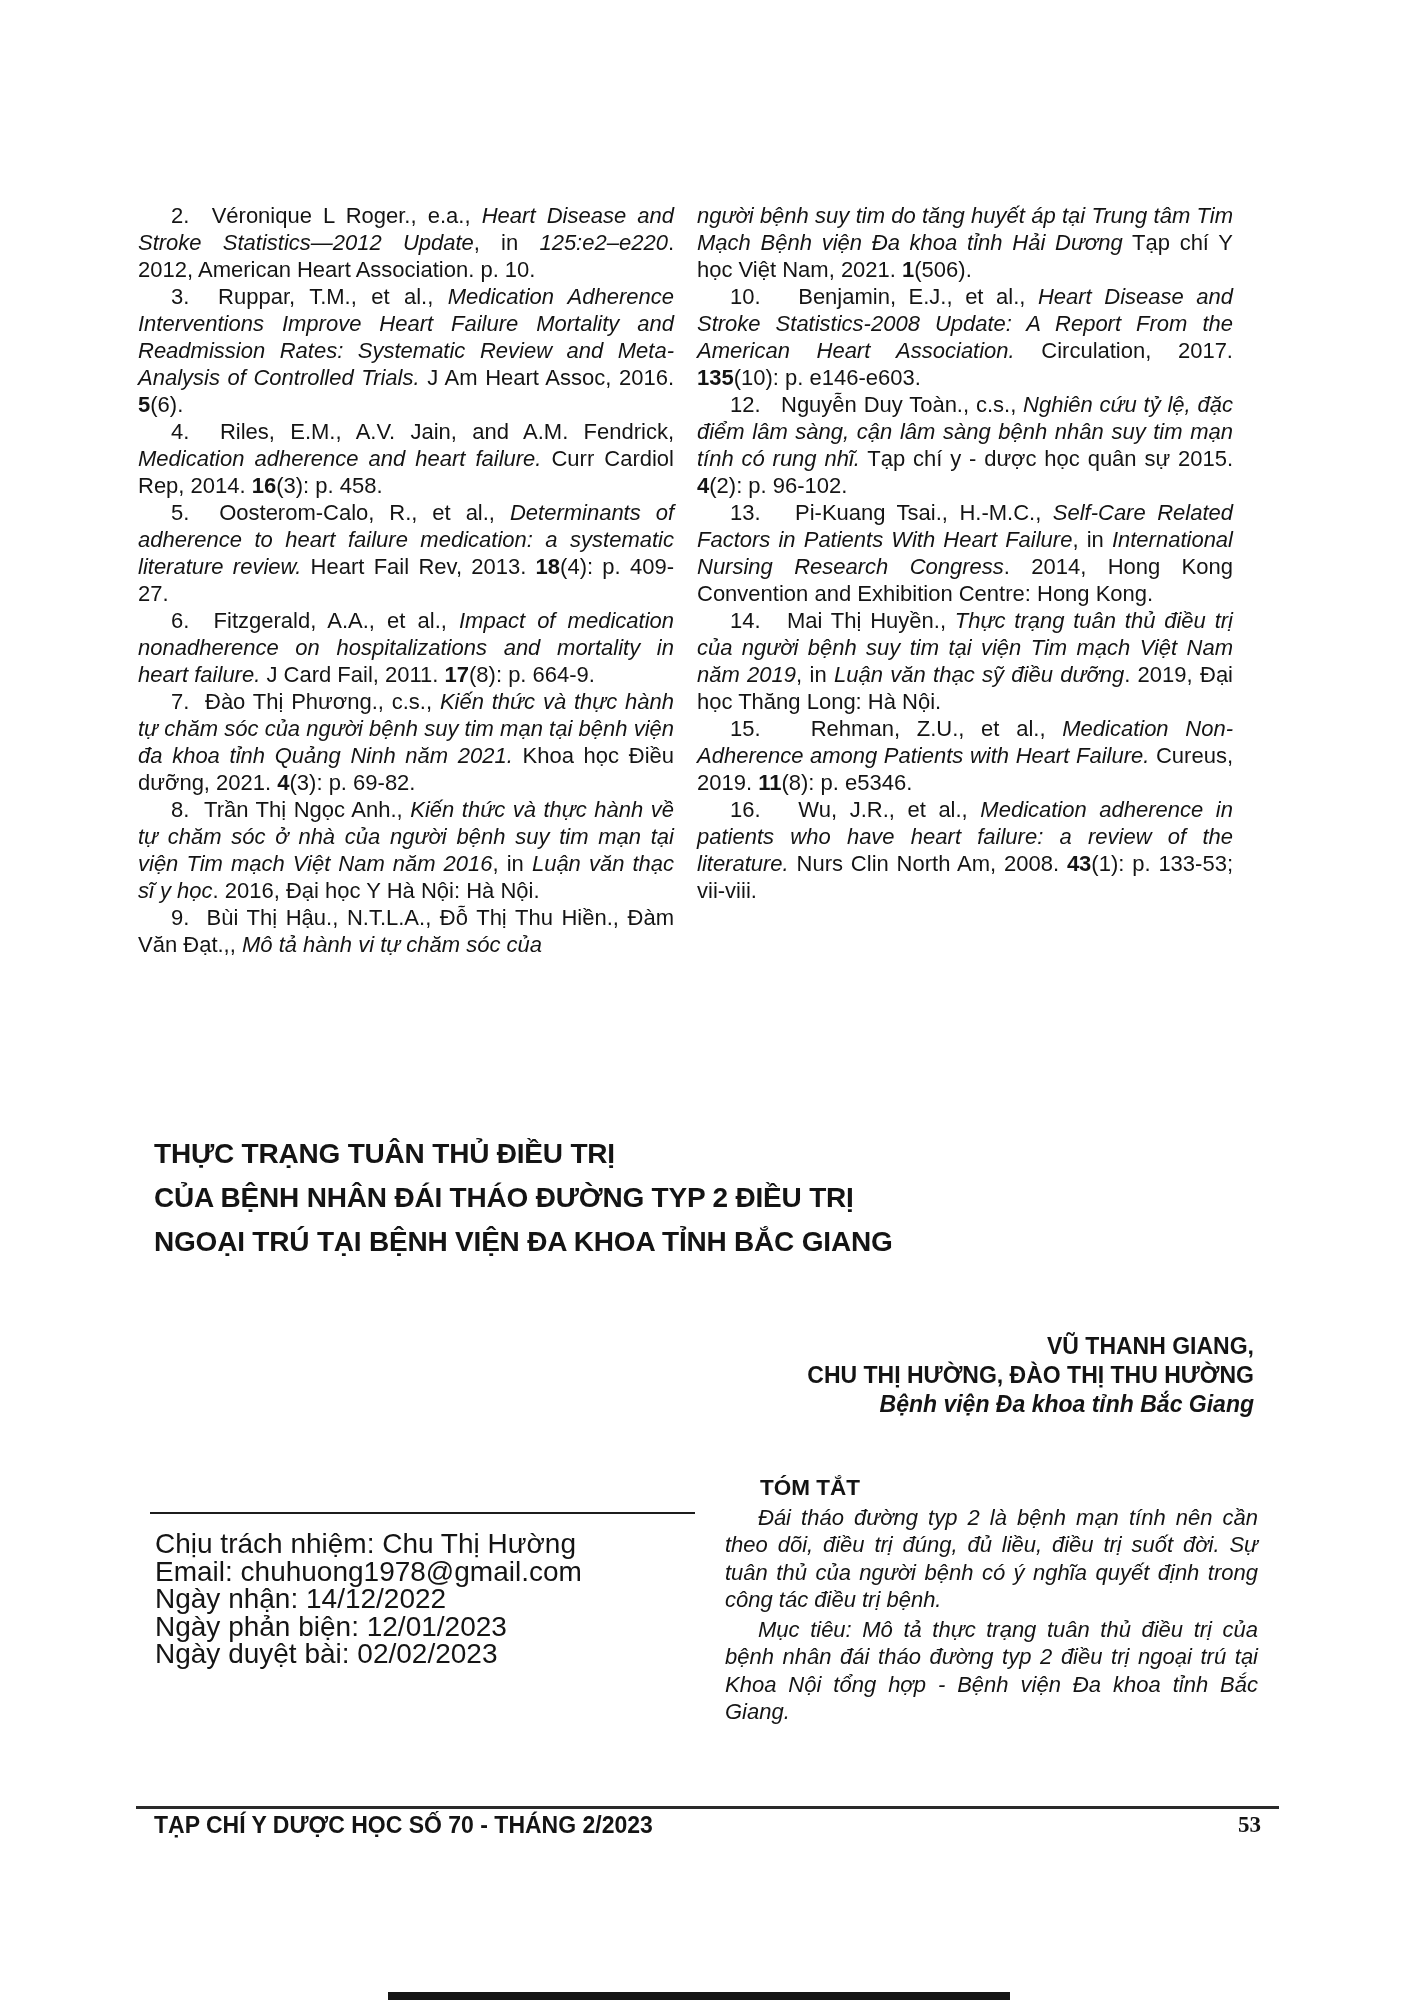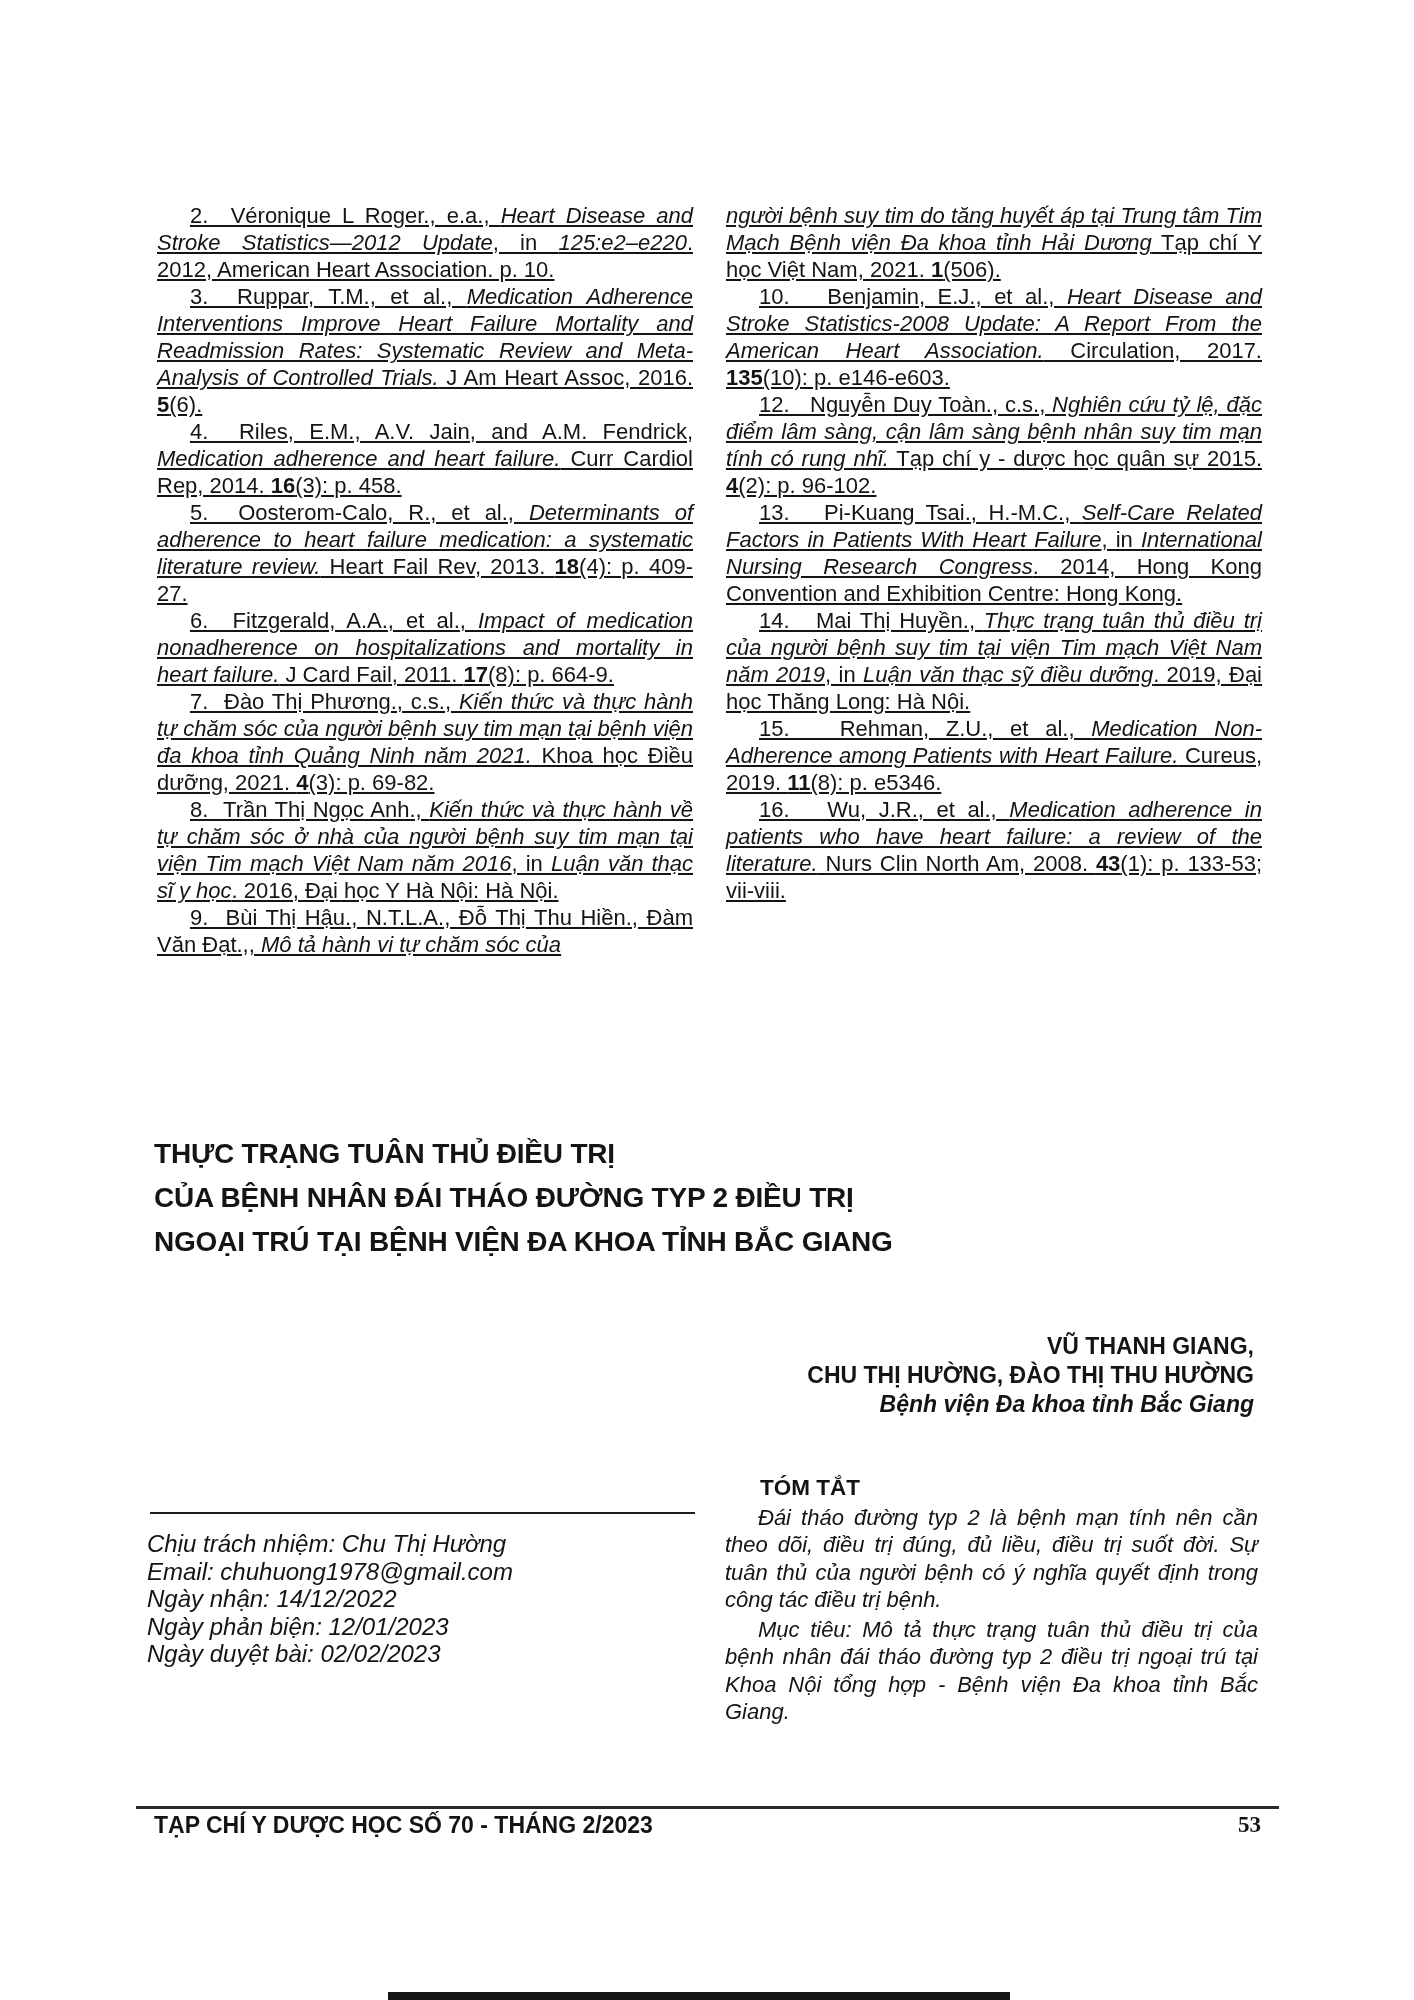--- a/index.html
+++ b/index.html
@@ -7,22 +7,22 @@
     position:relative;
     width:1414px;height:2000px;
     margin:0 auto;
     background:#ffffff;
     font-family:"Liberation Sans",sans-serif;
     color:#141414;
     overflow:hidden;
   }
   
   .refs{
-    position:absolute;left:157px;top:202px;width:1106px;
-    display:flex;gap:33px;text-decoration:underline;
+    position:absolute;left:138px;top:202px;width:1106px;
+    display:flex;gap:23px;
   }
   .ref-col{width:536px;text-align:justify;font-size:22px;line-height:27px;}
   p.ref{margin:0;text-indent:33px;}
   p.ref.cont{text-indent:0;}
   .i{font-style:italic;}
   .b{font-weight:bold;}
   
   .title{
     position:absolute;left:154px;top:1132px;width:932px;
     font-weight:bold;font-size:28px;line-height:44px;
@@ -34,22 +34,22 @@
     position:absolute;left:168px;top:1332px;width:1086px;
     text-align:right;font-weight:bold;font-size:23px;line-height:29px;
   }
   .authors .aff{font-style:italic;}
   
   .sepline{
     position:absolute;left:150px;top:1512px;width:545px;height:2px;
     background:#1c1c1c;
   }
   .corr{
-    position:absolute;left:147px;top:1530px;width:560px;
-    font-style:italic;font-size:24px;line-height:27.5px;
+    position:absolute;left:155px;top:1530px;width:560px;
+    font-size:28px;line-height:27.5px;
   }
   
   .abstract{
     position:absolute;left:723px;top:1474px;width:537px;
     font-size:22px;line-height:27.5px;text-align:justify;
   }
   .abstract .abs-head{
     font-weight:bold;font-size:22.5px;padding-left:37px;
     font-style:normal;margin:0 0 1px 0;text-align:left;
   }

